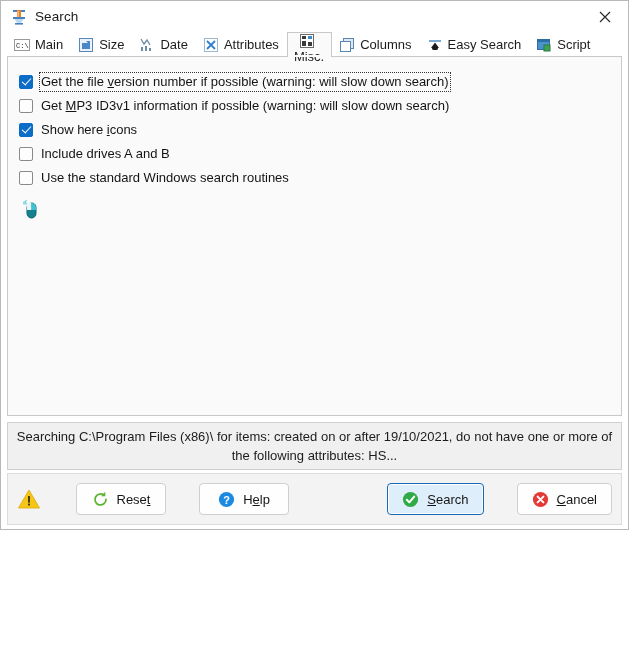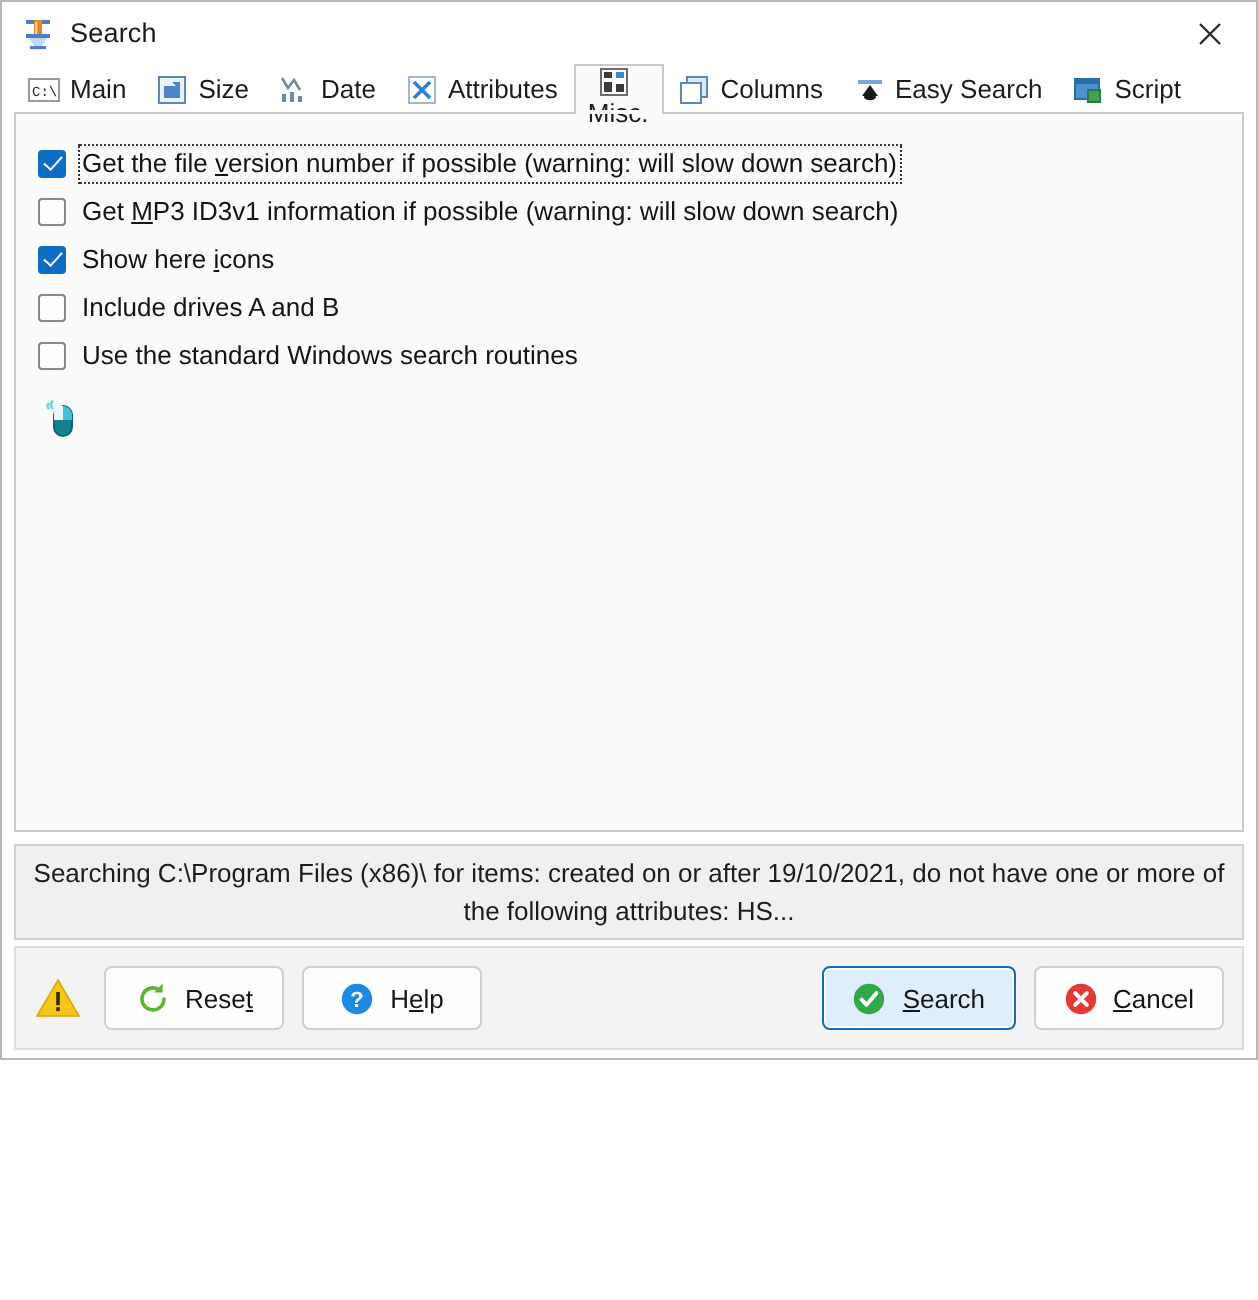--- a/index.html
+++ b/index.html
@@ -223,20 +223,21 @@
     height: 52px;
     min-height: 52px;
     margin: 3px 6px 4px 6px;
     background: #f3f3f3;
     border: 1px solid #dcdcdc;
     box-sizing: border-box;
     display: flex;
     align-items: center;
     padding: 0 9px;
     position: relative;
+    gap: 24px;
   }
   .warn-icon {
     width: 24px;
     height: 24px;
     margin-right: 11px;
     flex: 0 0 auto;
     display: block;
   }
   .btn {
     height: 32px;

